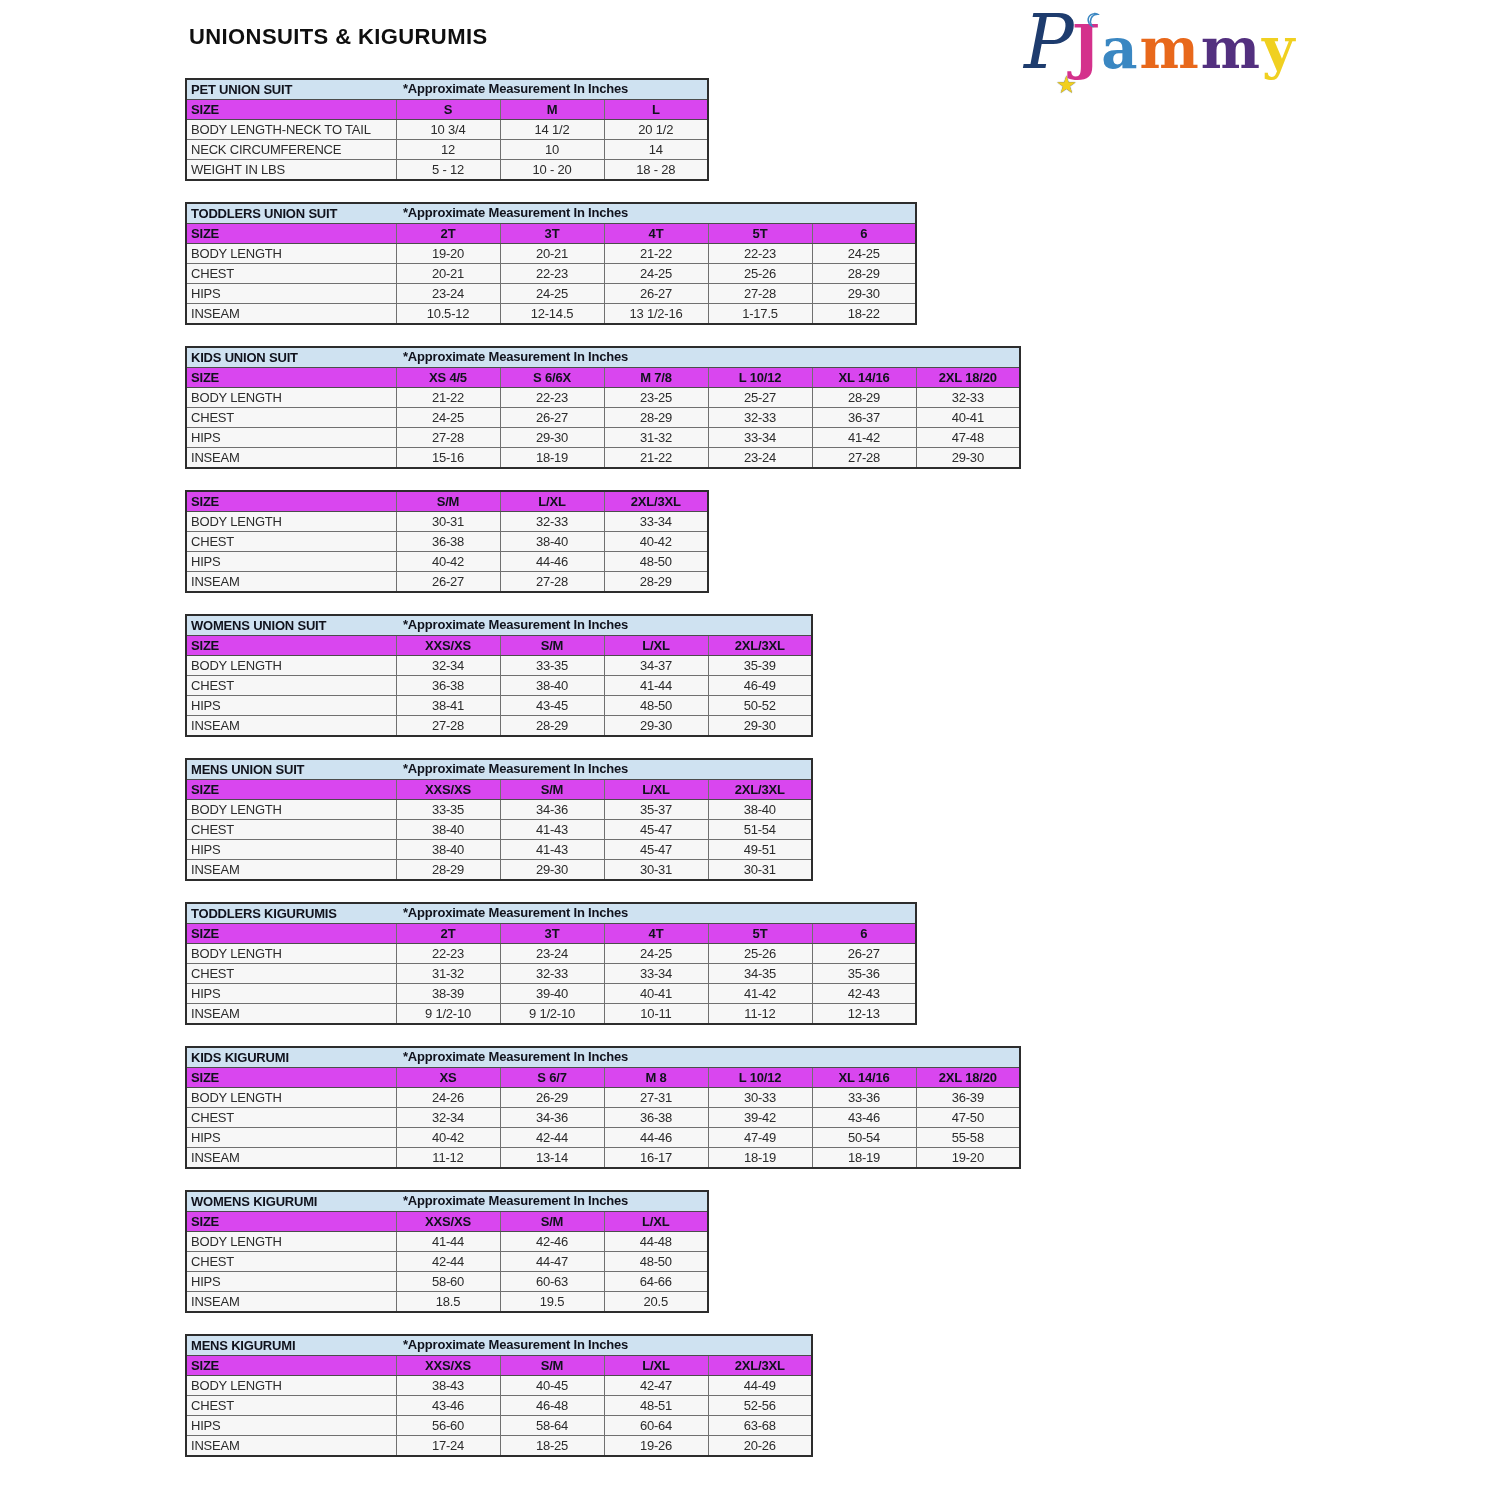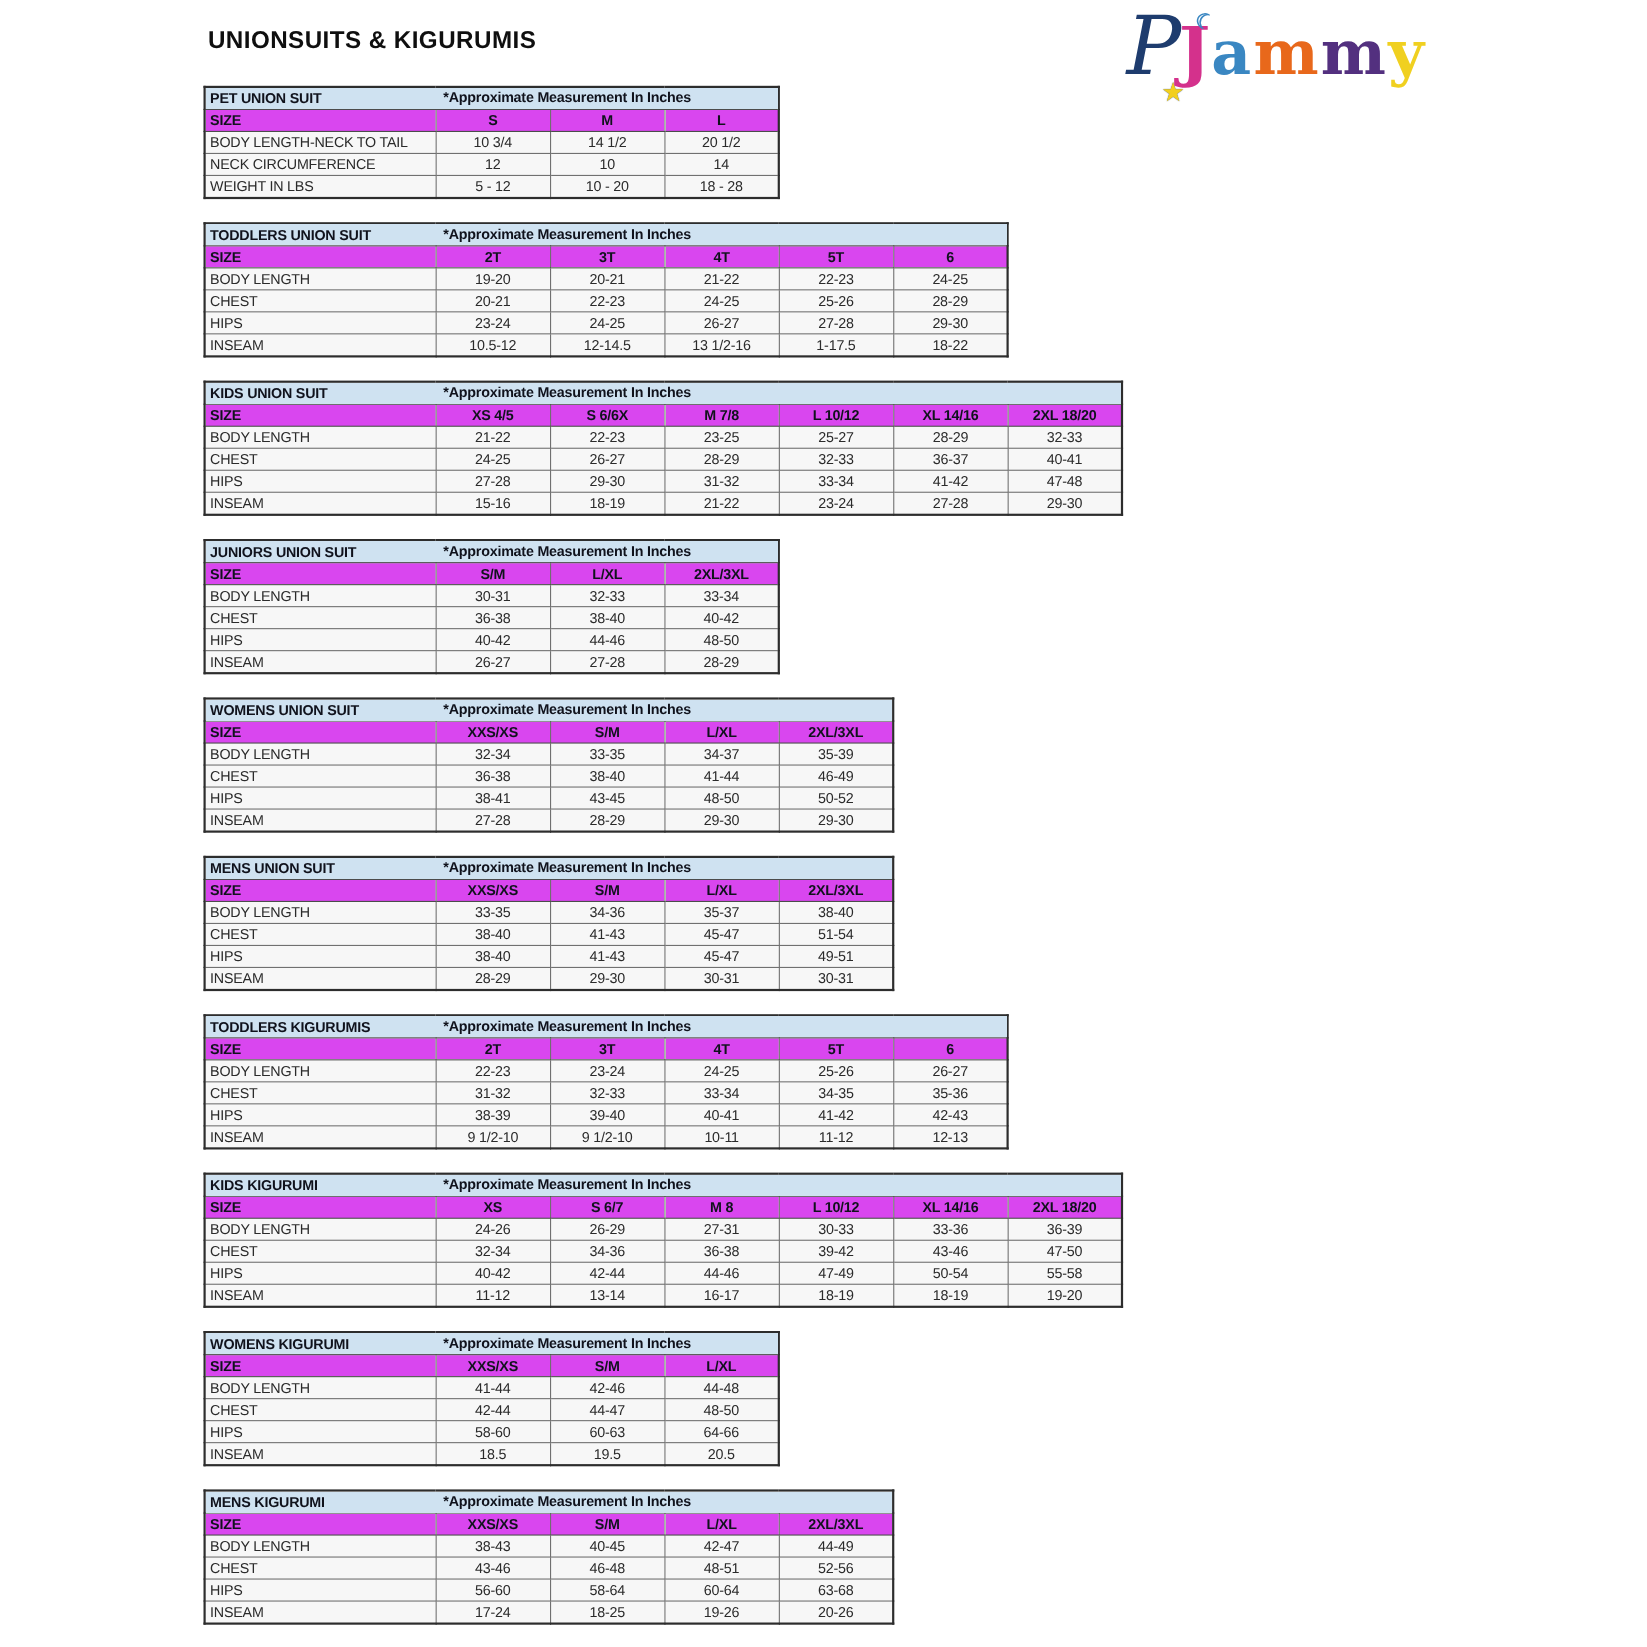--- a/index.html
+++ b/index.html
@@ -276,23 +276,20 @@
         </tbody>
       </table>
       <table class="chart" style="width: 522px;">
         <colgroup>
           <col style="width: 210px;">
           <col style="width: 104px;">
           <col style="width: 104px;">
           <col style="width: 104px;">
         </colgroup>
         <tbody>
-          <tr class="head">
-            <td colspan="4"><span class="t-name">JUNIORS UNION SUIT</span><span class="t-note">*Approximate Measurement In Inches</span></td>
-          </tr>
           <tr class="size">
             <td class="lbl">SIZE</td>
             <td>S/M</td>
             <td>L/XL</td>
             <td>2XL/3XL</td>
           </tr>
           <tr class="data">
             <td class="lbl">BODY LENGTH</td>
             <td>30-31</td>
             <td>32-33</td>

